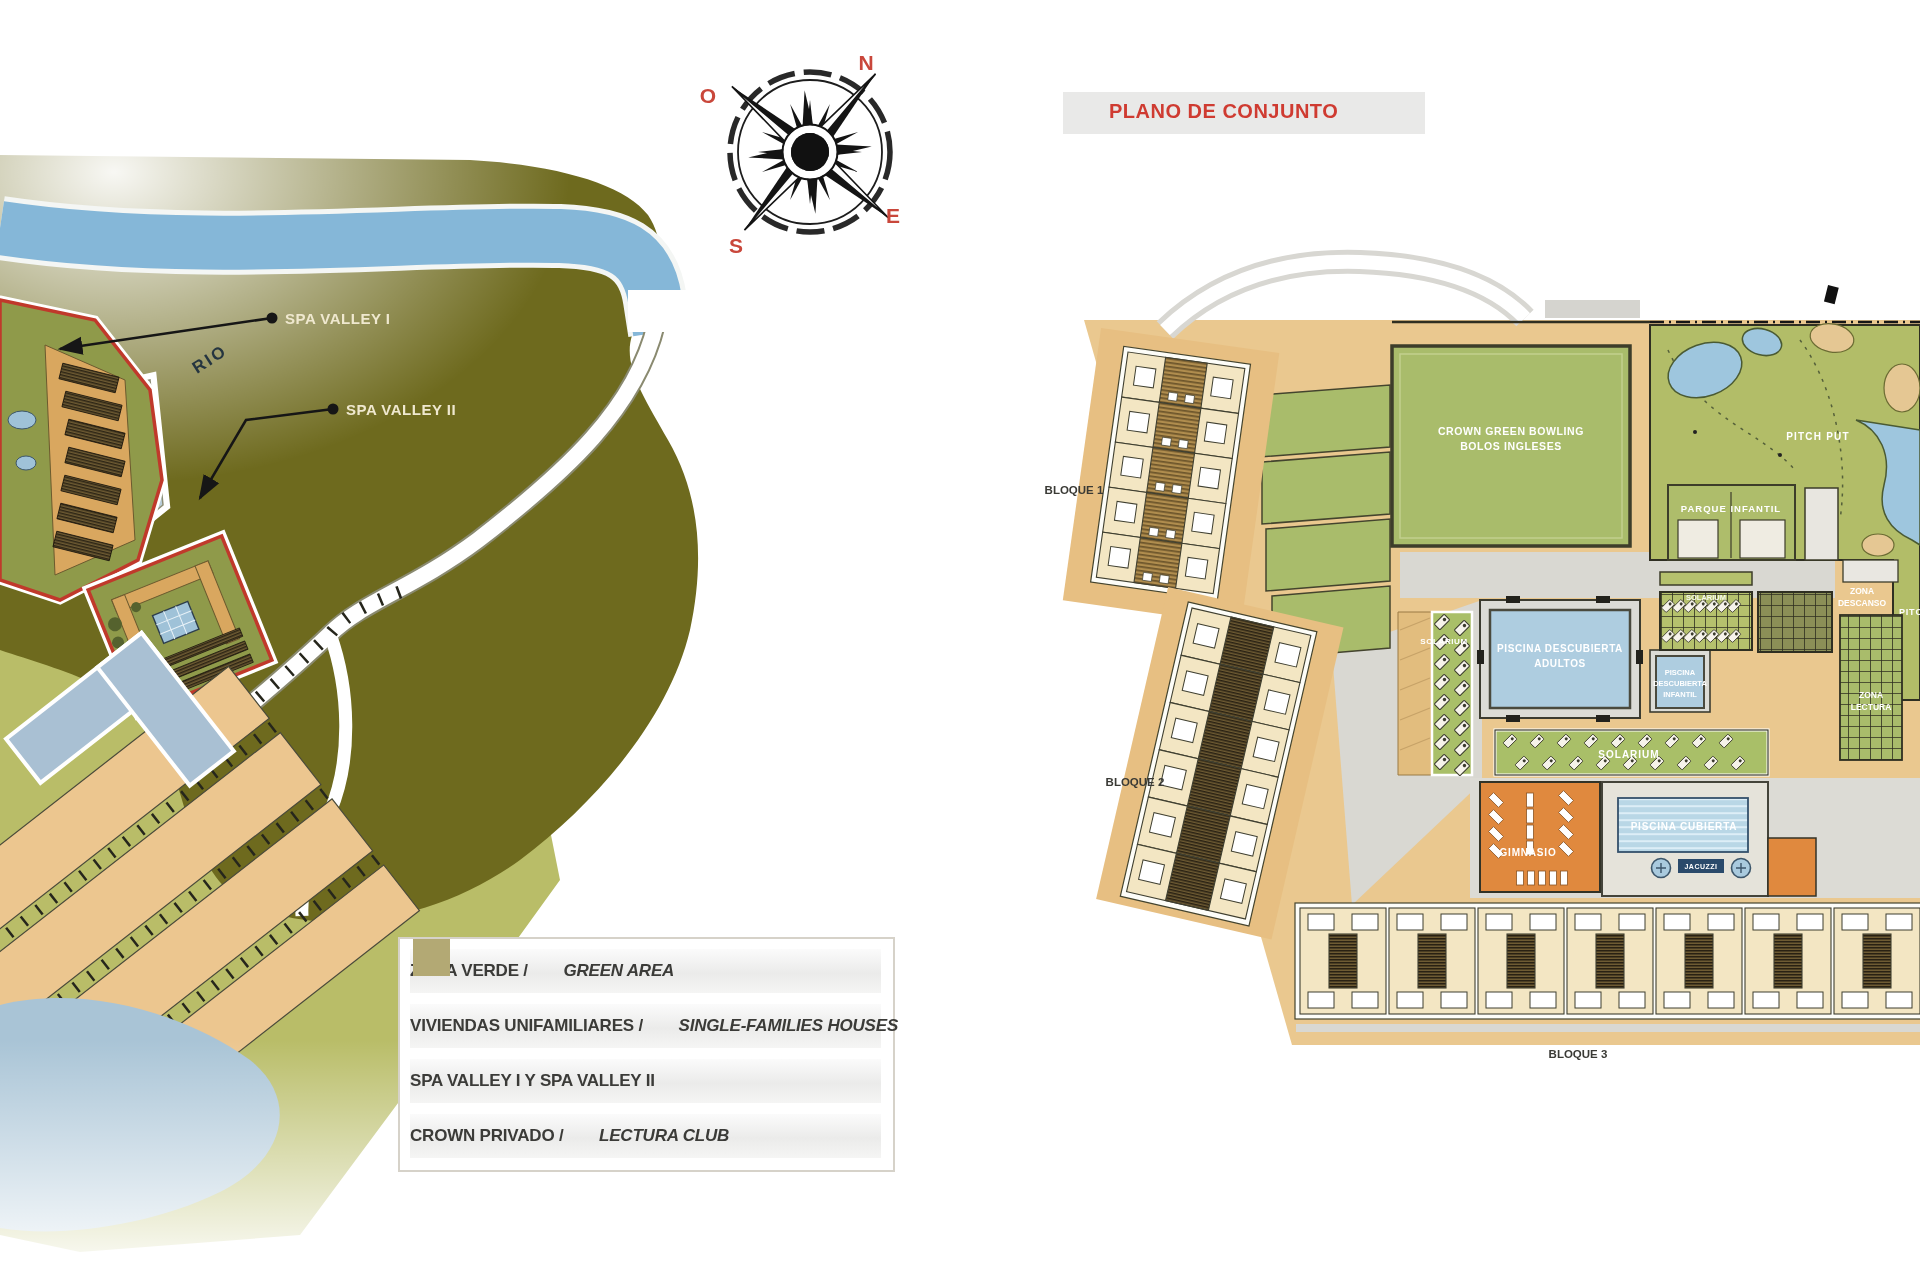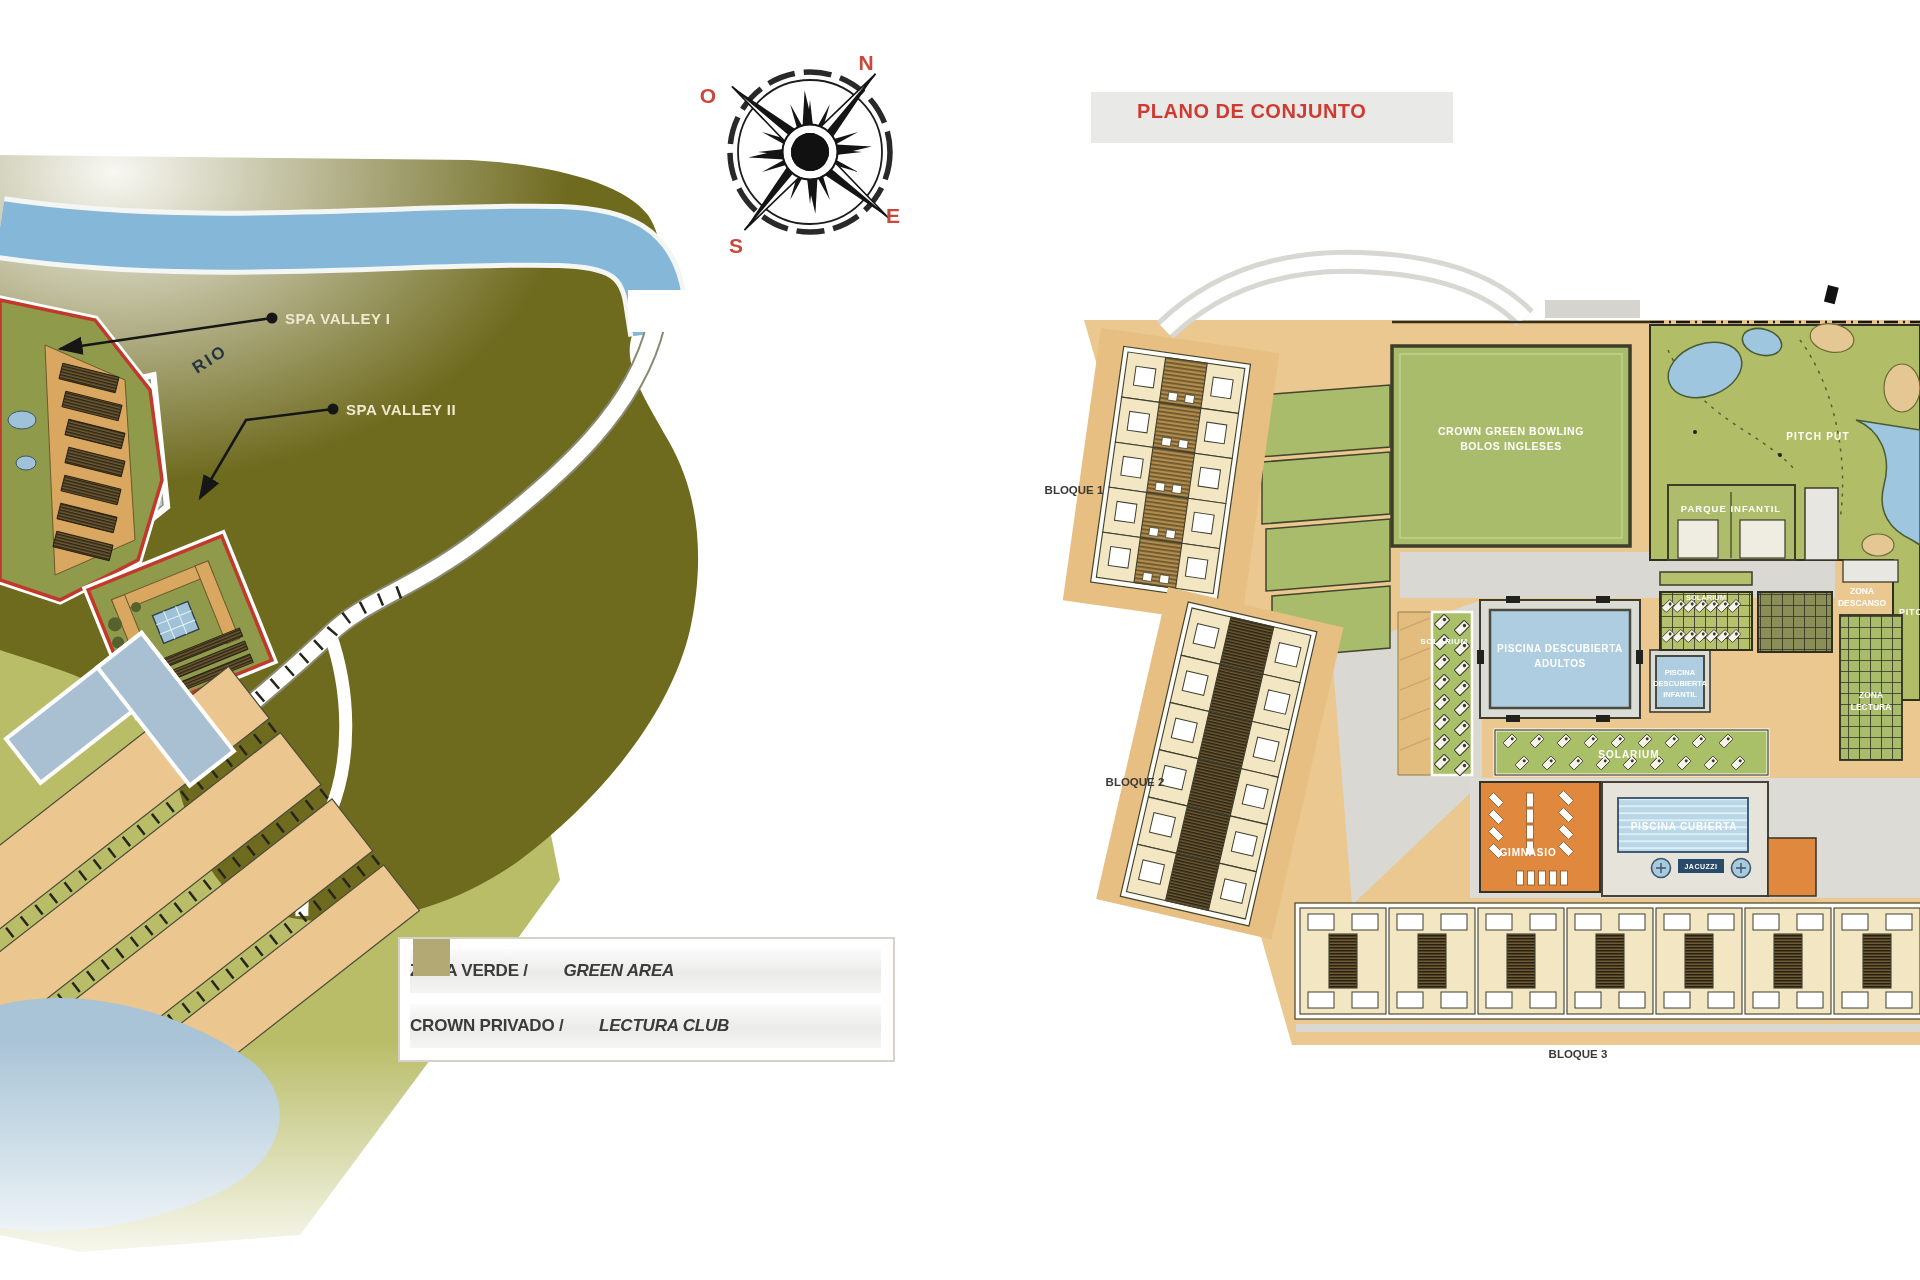--- a/index.html
+++ b/index.html
@@ -8,21 +8,21 @@
   .stage svg{position:absolute;top:0;}
   svg text{font-family:"Liberation Sans",sans-serif;font-weight:bold;}
   .legend{position:absolute;left:398px;top:937px;width:497px;box-sizing:border-box;
           border:2px solid #d6d2c9;background:#fff;padding:10px 12px 12px 10px;}
   .legend-row{display:flex;align-items:center;height:44px;margin-bottom:11px;
               background:linear-gradient(180deg,#fbfbfb 0%,#ebebea 55%,#f5f5f4 100%);}
   .legend-row:last-child{margin-bottom:0;}
   .legend-row .sw{width:37px;height:37px;margin:0 17px 0 3px;flex:0 0 auto;}
   .legend-row .lab{font-size:17px;font-weight:bold;color:#3b3b38;letter-spacing:-0.2px;white-space:nowrap;}
   .legend-row .lab .it{font-style:italic;margin-left:31px;}
-  .plan-title{position:absolute;left:1063px;top:92px;width:362px;height:51px;background:#e9e9e8;margin-left:28px;}
+  .plan-title{position:absolute;left:1063px;top:92px;width:362px;height:42px;background:#e9e9e8;}
   .plan-title span{display:block;padding-left:46px;line-height:38px;font-size:20px;
                    font-weight:bold;letter-spacing:0.5px;}
 </style>
 </head>
 <body>
 
 <div class="stage">
 
 <svg style="left:0" width="960" height="1280" viewBox="0 0 960 1280">
   <defs>
@@ -482,19 +482,31 @@
 
 <div class="legend">
   <div class="legend-row">
     <svg class="sw" viewBox="0 0 37 37">
       <rect width="37" height="37" fill="#8da254"></rect>
         </svg>
     <span class="lab"><span>ZONA VERDE / </span><span class="it">GREEN AREA</span></span>
   </div>
   <div class="legend-row">
     <svg class="sw" viewBox="0 0 37 37">
+      <rect width="37" height="37" fill="#e9b777"></rect>
+        </svg>
+    <span class="lab"><span>VIVIENDAS UNIFAMILIARES / </span><span class="it">SINGLE-FAMILIES HOUSES</span></span>
+  </div>
+  <div class="legend-row">
+    <svg class="sw" viewBox="0 0 37 37">
+      <rect width="37" height="37" fill="#e30d13"></rect>
+        </svg>
+    <span class="lab"><span>SPA VALLEY I Y SPA VALLEY II</span><span class="it"></span></span>
+  </div>
+  <div class="legend-row">
+    <svg class="sw" viewBox="0 0 37 37">
       <rect width="37" height="37" fill="#b3a974"></rect>
         </svg>
     <span class="lab"><span>CROWN PRIVADO / </span><span class="it">LECTURA CLUB</span></span>
   </div>
 </div>
 
 </div>
 
 </body></html>

